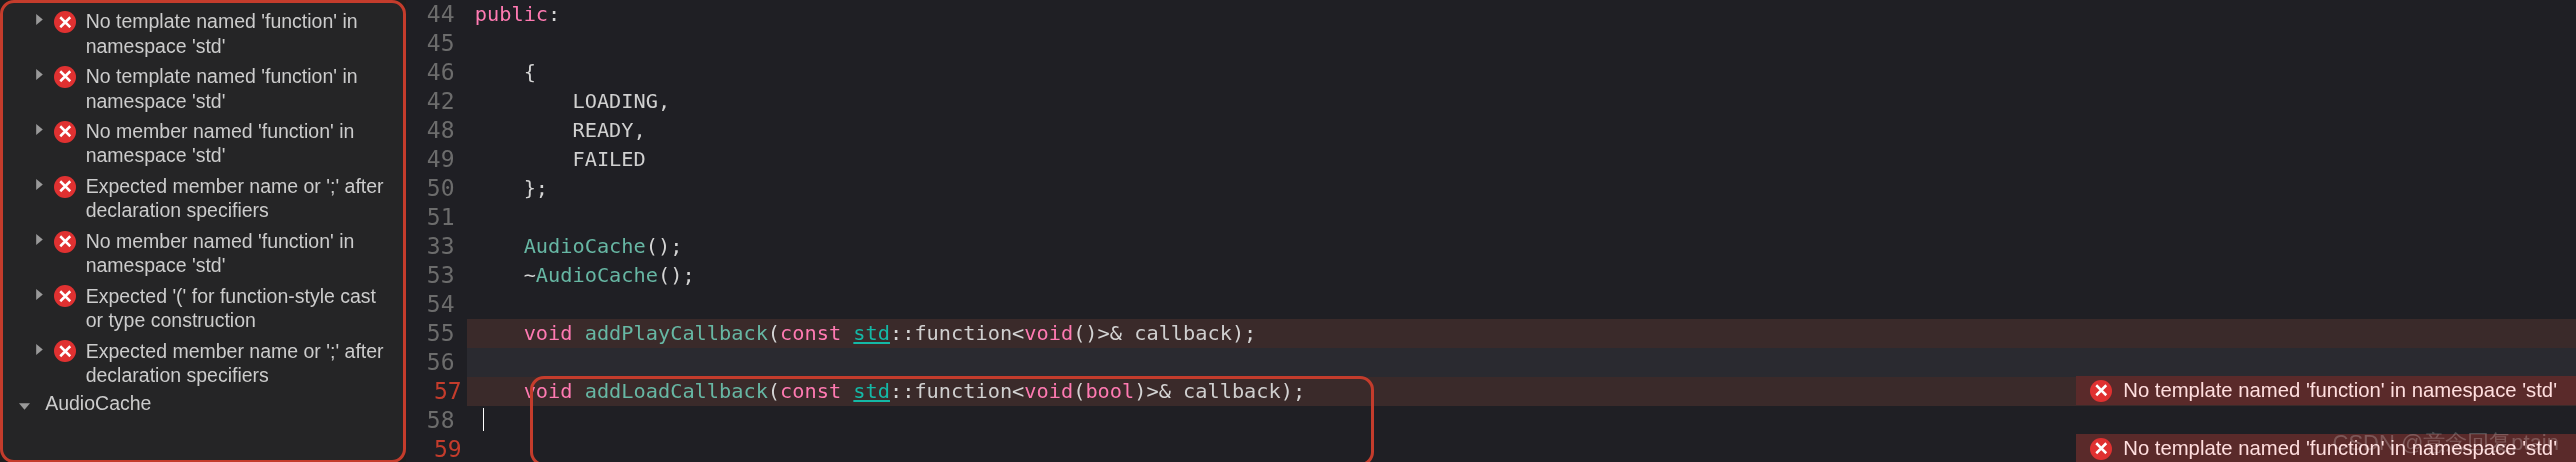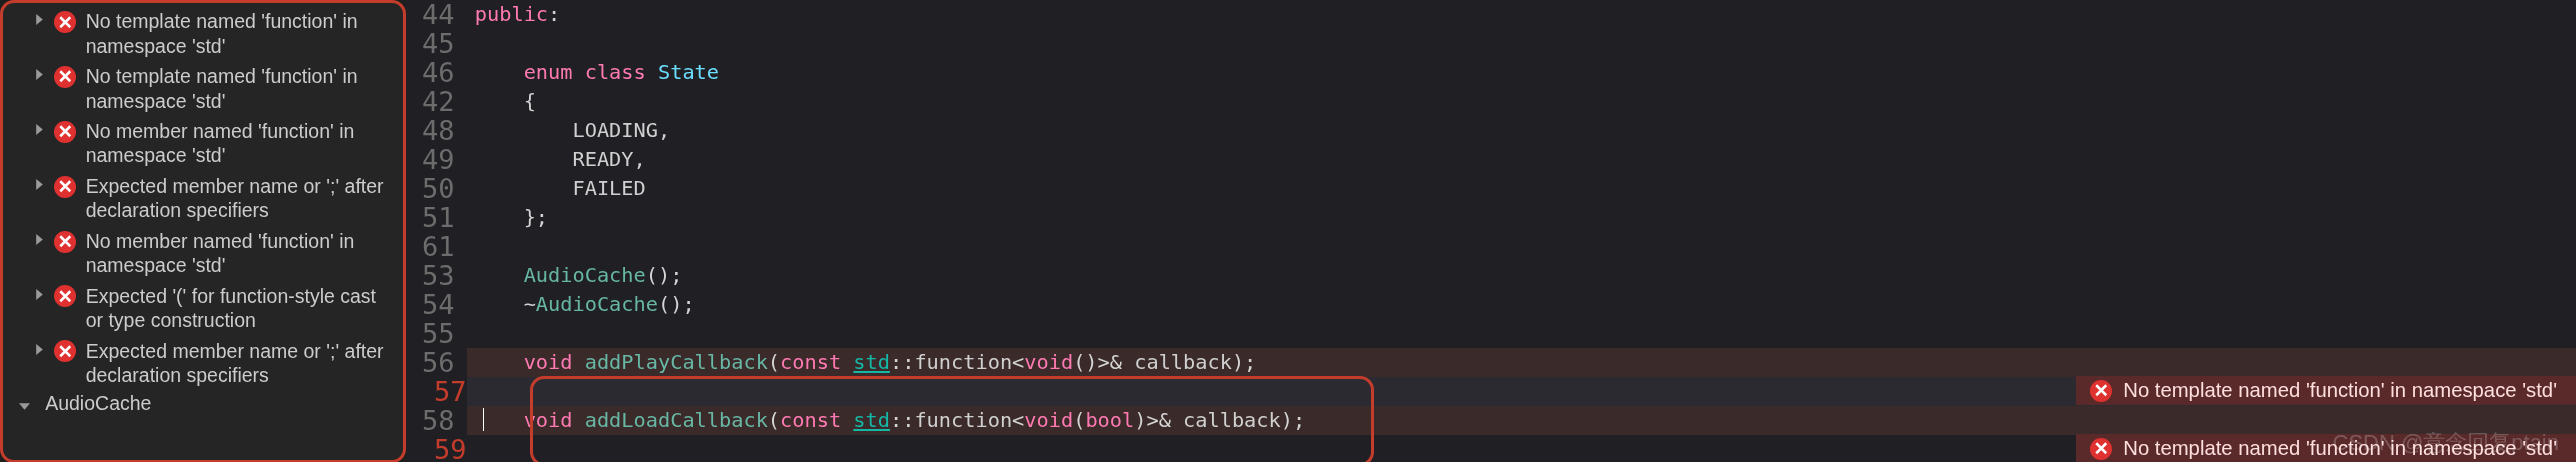--- a/index.html
+++ b/index.html
@@ -64,21 +64,21 @@
   background: #1f1f24;
   display: flex;
   overflow: hidden;
 }
 .gutter {
   width: 61px;
   background: #1f1f24;
   text-align: right;
   padding-right: 12.5px;
   color: #6c6c6c;
-  font-size: 27px;
+  font-size: 23px;
   user-select: none;
 }
 .gutter div { height: 29px; line-height: 29px; }
 .gutter .err-ln { color: #c43c2c; padding-left: 28px; }
 .code-area { flex: 1; position: relative; }
 .line {
   height: 29px; line-height: 29px;
   white-space: pre;
   padding-left: 7.8px;
 }
@@ -245,34 +245,33 @@
 <div class="editor">
   <div class="gutter" id="gutter">
       <div>44</div>
       <div>45</div>
       <div>46</div>
       <div>42</div>
       <div>48</div>
       <div>49</div>
       <div>50</div>
       <div>51</div>
-      <div>61</div>
+      <div>33</div>
       <div>53</div>
       <div>54</div>
       <div>55</div>
       <div>56</div>
       <div class="err-ln">57</div>
       <div>58</div>
       <div class="err-ln">59</div>
     </div>
   <div class="code-area" id="codearea">
     <div class="code-hlbox"></div>
   <div class="line"><span class="kw">public</span><span class="punct">:</span></div>
       <div class="line"></div>
-      <div class="line"><span>    </span><span class="kw">enum class </span><span class="type">State</span></div>
       <div class="line"><span class="punct">    {</span></div>
       <div class="line"><span class="id">        LOADING,</span></div>
       <div class="line"><span class="id">        READY,</span></div>
       <div class="line"><span class="id">        FAILED</span></div>
       <div class="line"><span class="punct">    };</span></div>
       <div class="line"></div>
       <div class="line"><span>    </span><span class="fn">AudioCache</span><span class="punct">();</span></div>
       <div class="line"><span class="punct">    ~</span><span class="fn">AudioCache</span><span class="punct">();</span></div>
       <div class="line"></div>
       <div class="line hl"><span>    </span><span class="kw">void </span><span class="fn">addPlayCallback</span><span class="punct">(</span><span class="kw">const </span><span class="namespace">std</span><span class="punct">::</span><span class="id">function</span><span class="punct">&lt;</span><span class="kw">void</span><span class="punct">()&gt;&amp; </span><span class="id">callback</span><span class="punct">);</span></div>

